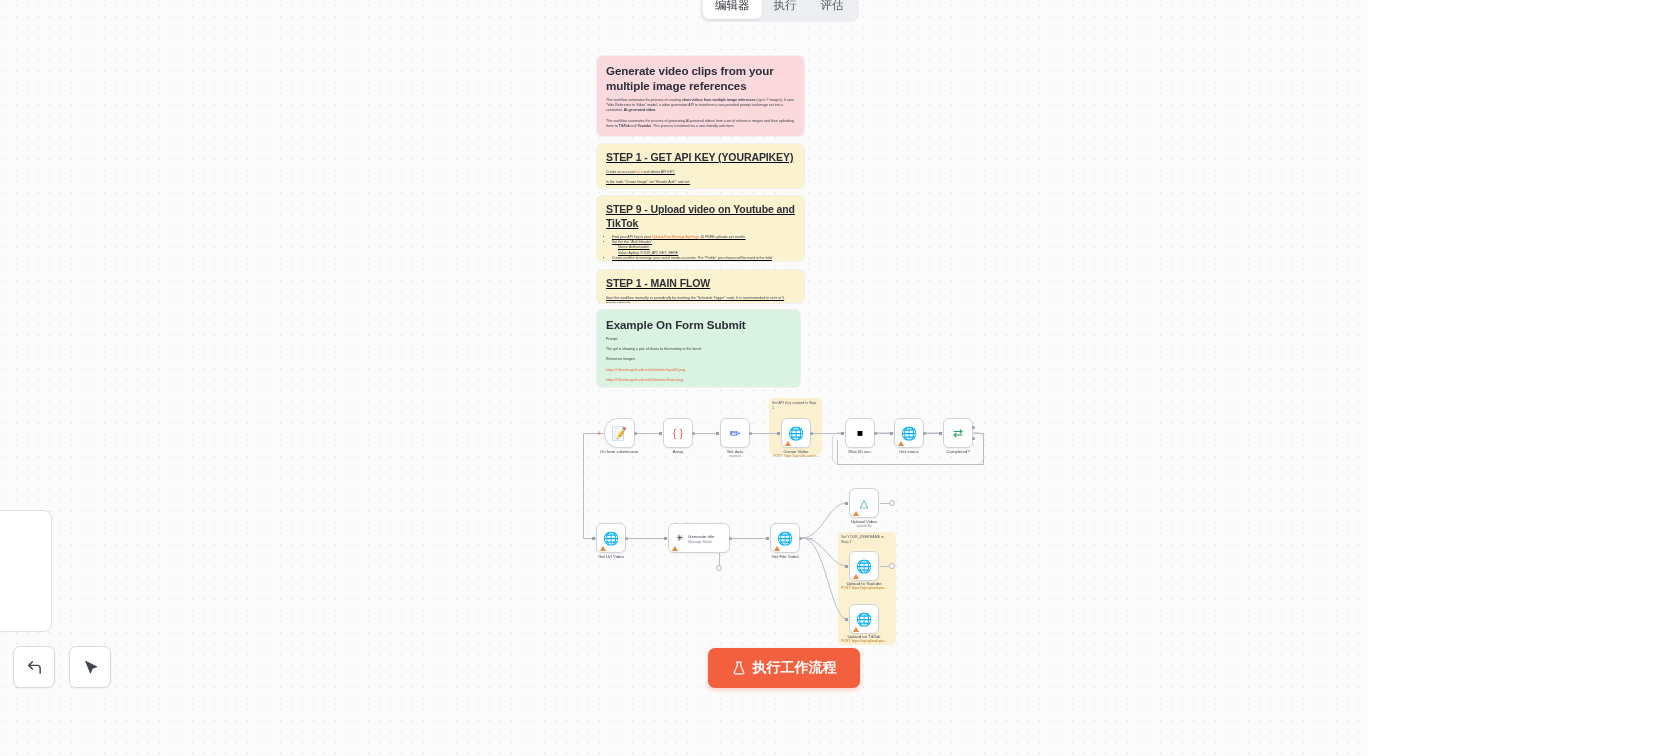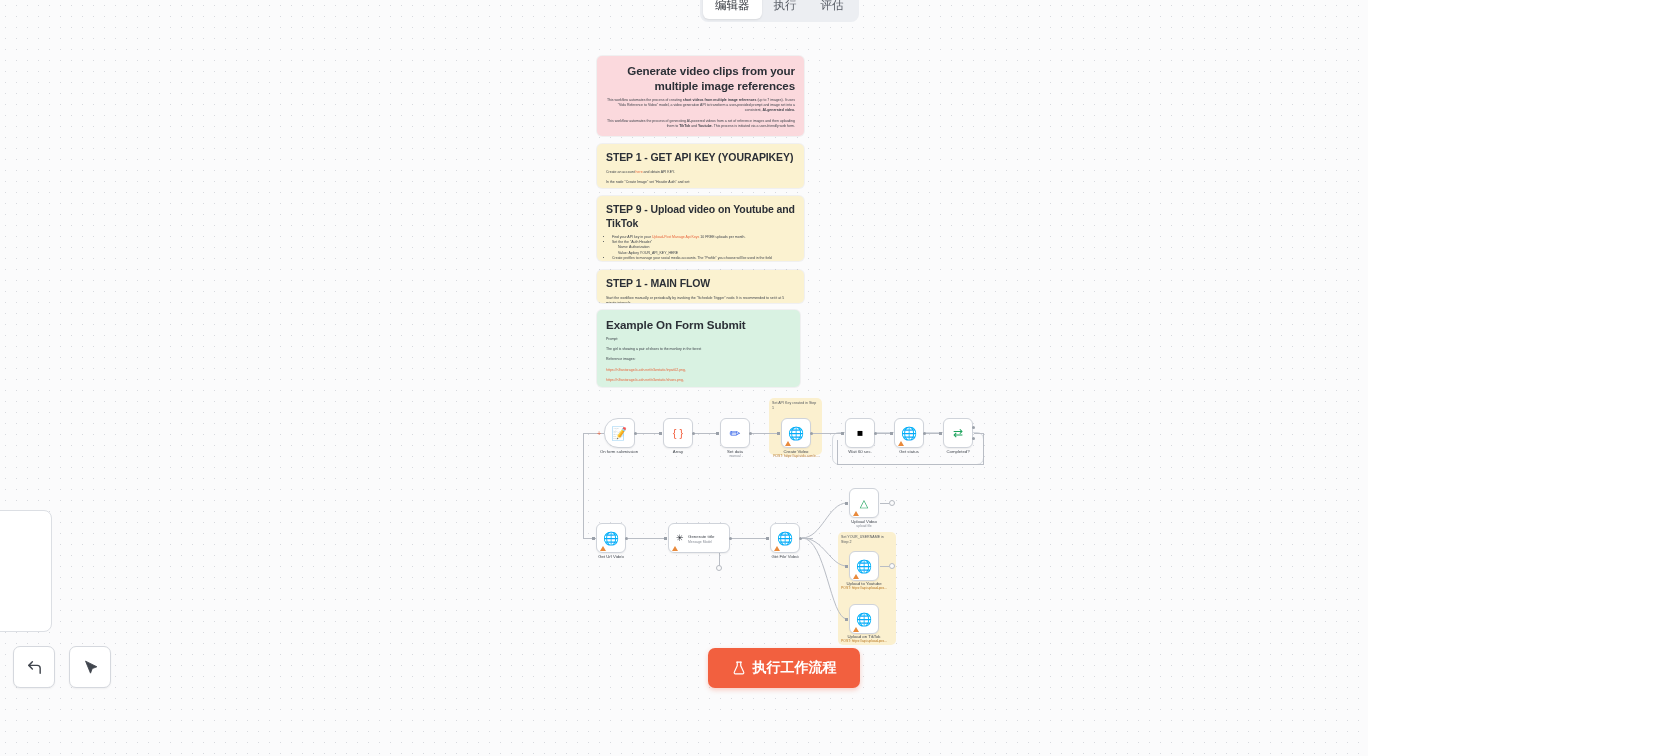--- a/index.html
+++ b/index.html
@@ -68,24 +68,24 @@
   }
   .note p:last-child { margin-bottom: 0; }
   .note b { font-weight: 700; }
   .note .lnk { color: #e8663c; }
   .note ul { margin: 0 0 4px 0; padding-left: 6px; }
   .note li { font-size: 3.5px; line-height: 5.2px; color: #3a3f47; list-style: disc; }
   .note li ul { padding-left: 6px; margin: 0; }
   .note li li { list-style: none; }
 
   .note-pink   { background: #fbd9dd; }
-  .note-yellow { background: #fbf2d0; }
+  .note-yellow { background: #fbf2d0; text-decoration: underline; }
   .note-green  { background: #d9f2e2; }
 
-  #note-intro  { left: 597px; top: 56px;  width: 207px; height: 80px; text-align: right; }
+  #note-intro  { left: 597px; top: 56px;  width: 207px; height: 80px; }
   #note-step1  { left: 597px; top: 144px; width: 207px; height: 44px; }
   #note-step2  { left: 597px; top: 196px; width: 207px; height: 65px; }
   #note-step3  { left: 597px; top: 270px; width: 207px; height: 33px; }
   #note-form   { left: 597px; top: 310px; width: 203px; height: 77px; }
 
   
   .node {
     position: absolute;
     width: 30px; height: 30px;
     background: #ffffff;

